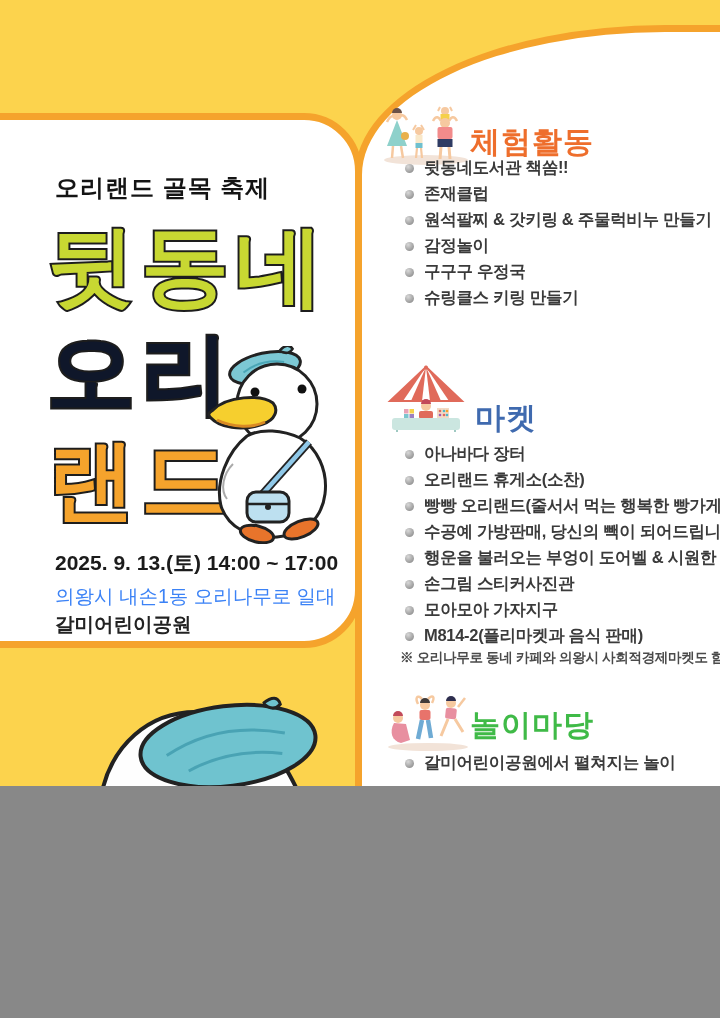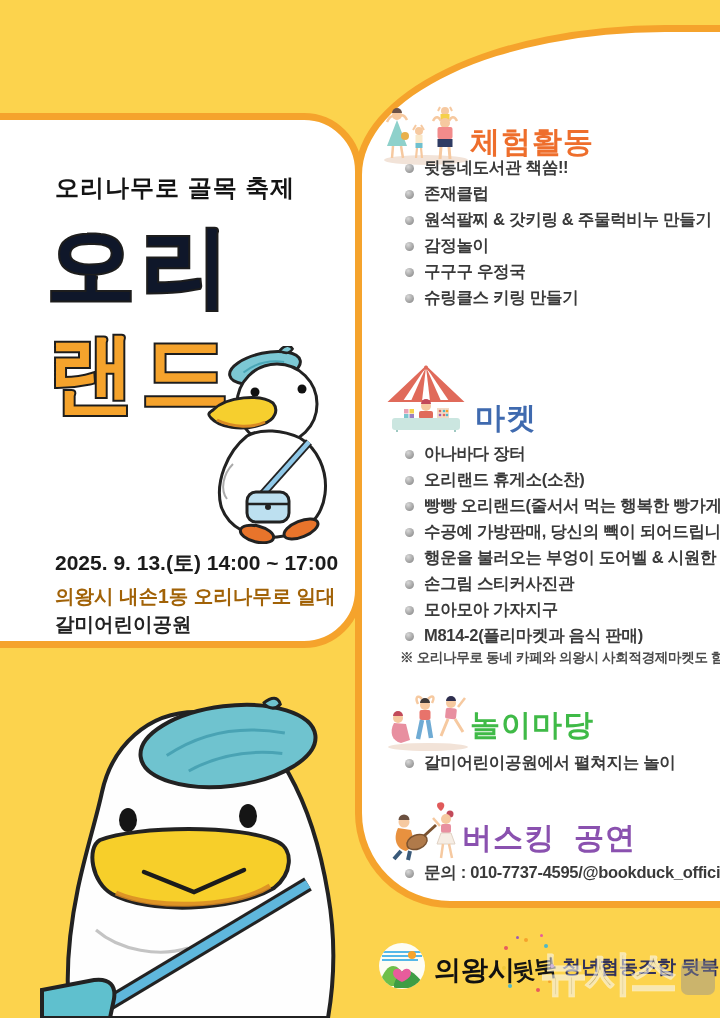--- a/index.html
+++ b/index.html
@@ -1,18 +1,18 @@
 <!DOCTYPE html>
 <html><head>
 <meta charset="utf-8">
 <style>
   * { margin:0; padding:0; box-sizing:border-box; }
   html,body { background:#888; }
   .poster {
-    position:relative; width:720px; height:1018px; overflow:hidden;
+    position:relative; width:720px; height:786px; overflow:hidden;
     background:#FCD34D;
     font-family:"Liberation Sans", sans-serif;
     margin:0 auto;
   }
   
   .right-panel {
     position:absolute; left:355px; top:25px; width:430px; height:883px;
     background:#fff; border:7px solid #F5A32C;
     border-top-left-radius:310px 150px;
     border-bottom-left-radius:95px;
@@ -25,21 +25,21 @@
     z-index:2;
   }
   
   .subtitle { position:absolute; left:78px; top:52px; font-size:24px; font-weight:800; color:#141414; letter-spacing:1px; }
   .big-title { position:absolute; left:70px; top:92px; line-height:107px; font-weight:900; font-size:88px; letter-spacing:6px; }
   .title-line { -webkit-text-stroke:4px #1d1d1d; paint-order:stroke fill; display:block; }
   .t-green  { color:#C8D832; }
   .t-blue   { color:#0f172a; }
   .t-orange { color:#F5A32C; }
   .date-line  { position:absolute; left:78px; top:429px; font-size:21px; font-weight:800; color:#1b1b1b; }
-  .addr-line1 { position:absolute; left:78px; top:463px; font-size:19.5px; font-weight:700; color:#a16207; }
+  .addr-line1 { position:absolute; left:78px; top:463px; font-size:19.5px; font-weight:400; color:#3b82f6; }
   .addr-line2 { position:absolute; left:78px; top:491px; font-size:19.5px; font-weight:800; color:#222; }
   .small-duck { position:absolute; left:226px; top:226px; width:144px; height:198px; }
   
   .section-icon { position:absolute; }
   .section-title { position:absolute; font-size:30px; font-weight:900; letter-spacing:1px; }
   .list { position:absolute; list-style:none; }
   .list li { height:26px; display:flex; align-items:center; gap:10px; font-size:16.5px; font-weight:700; color:#3a3a3a; letter-spacing:-0.3px; white-space:nowrap; }
   .bullet { width:9px; height:9px; border-radius:50%; flex:0 0 9px;
             background:radial-gradient(circle at 35% 30%, #d8d8d8 0%, #9a9a9a 70%); }
   .note { position:absolute; font-size:13.5px; font-weight:600; color:#4a4a4a; white-space:nowrap; letter-spacing:-0.3px; }
@@ -219,22 +219,23 @@
     <div class="section-title" style="left: 100px; top: 786px; color: rgb(138, 81, 175); font-family: Liberation Mono, monospace;">버스킹 공연</div>
     <ul class="list" style="left:43px;top:828px;">
       <li>
           <span class="bullet"></span>
           <span>문의 : 010-7737-4595/@bookduck_official</span>
         </li>
     </ul>
   </div>
 
   <div class="left-panel">
-    <div class="subtitle">오리나무로 골목 축제</div>
+    <div class="subtitle">오리랜드 골목 축제</div>
     <div class="big-title">
+      <span class="title-line t-green">뒷동네</span>
       <span class="title-line t-blue">오리</span>
       <span class="title-line t-orange">랜드</span>
     </div>
 
     <svg class="small-duck" viewBox="0 0 144 198">
       <g transform="rotate(-12 62 22)">
         <ellipse cx="62" cy="22" rx="36" ry="15" fill="#7CC8D4" stroke="#222" stroke-width="3"></ellipse>
         <path d="M80,8 q10,-7 13,1 q-6,6 -13,-1" fill="#7CC8D4" stroke="#222" stroke-width="2.5"></path>
         <path d="M40,22 q20,-10 42,-2" stroke="#4AA6B6" stroke-width="2" fill="none"></path>
       </g>

